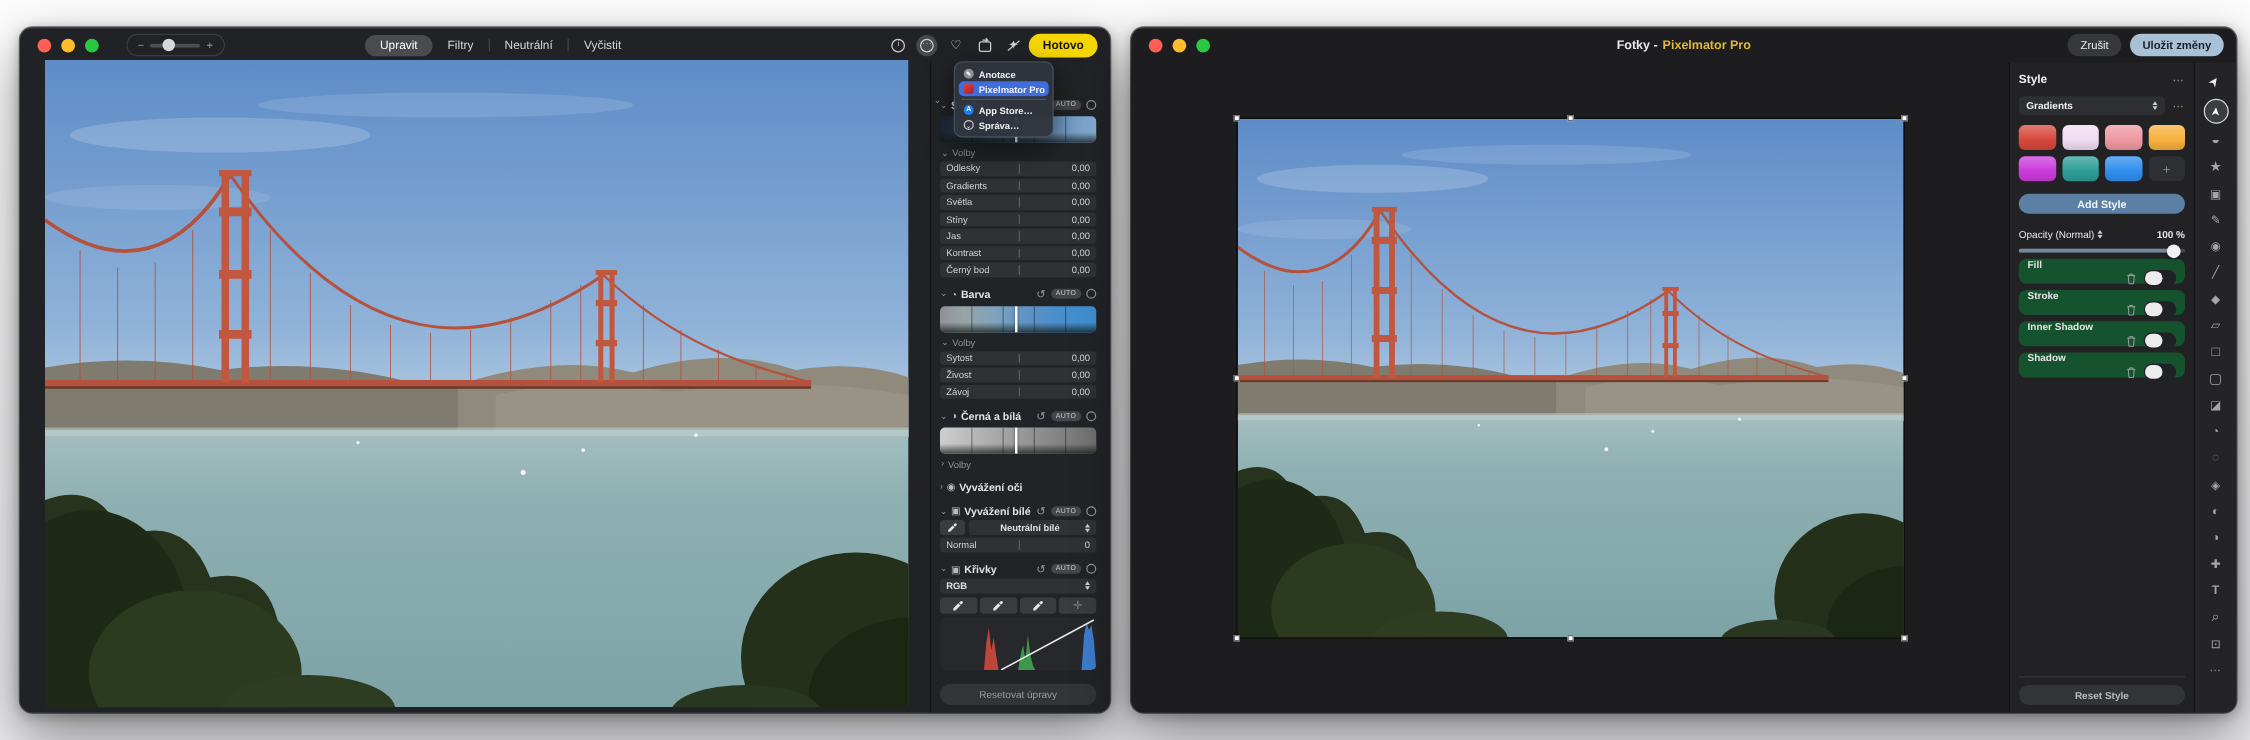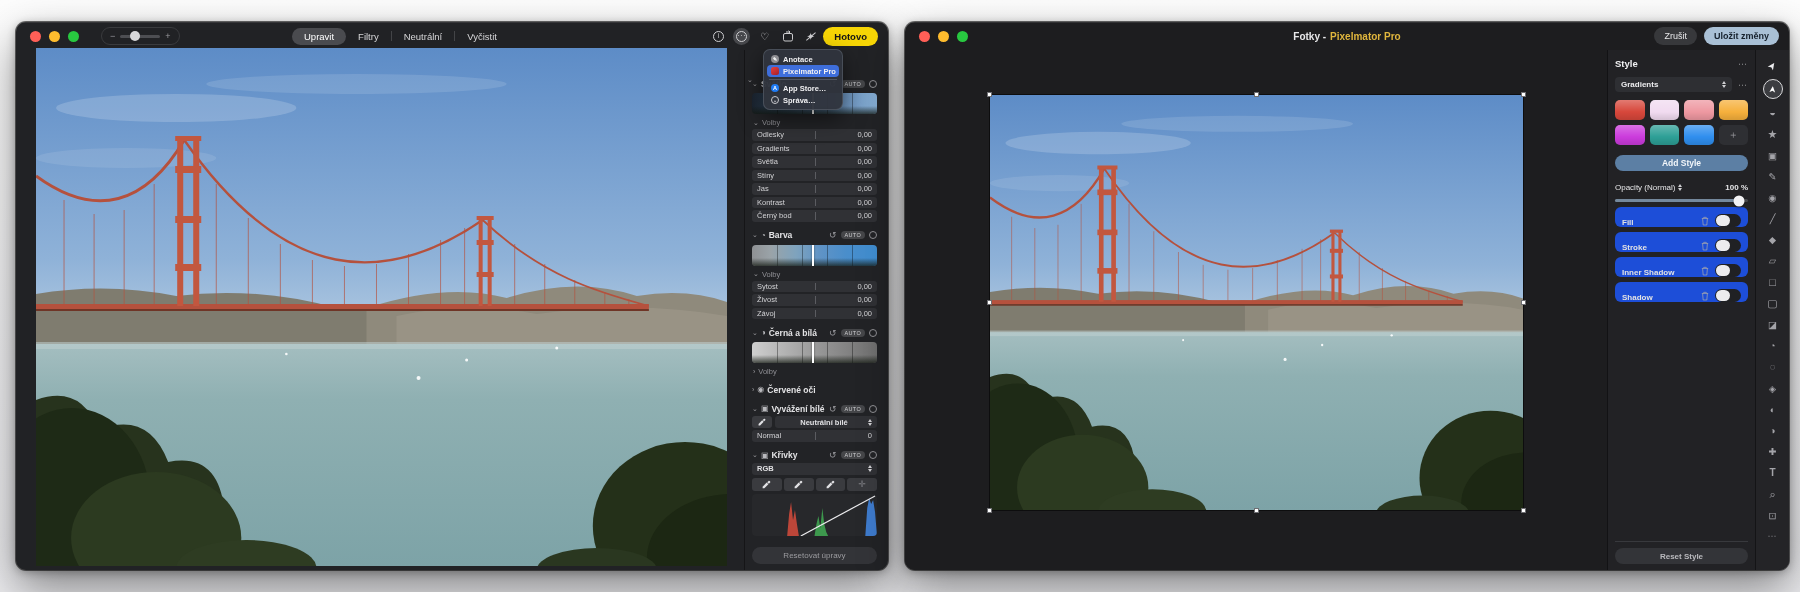--- a/index.html
+++ b/index.html
@@ -123,21 +123,21 @@
   .swatch::after { content:""; position:absolute; inset:0; background:linear-gradient(180deg,rgba(255,255,255,.28),rgba(255,255,255,0) 60%,rgba(0,0,0,.12)); }
   .swatch.add { background:#2e2f33; display:flex; align-items:center; justify-content:center; color:#97979c; font-size:10px; }
   .swatch.add::after { display:none; }
   .btn-addstyle { margin-top:10px; height:16px; background:#5c7fa4; border-radius:9px; color:#f2f6fa; font-size:8.5px; font-weight:bold; display:flex; align-items:center; justify-content:center; }
   .opacity-row { display:flex; align-items:center; margin-top:12px; }
   .opacity-lbl { color:#e6e6e8; font-size:8px; font-weight:normal; }
   .opacity-val { margin-left:auto; color:#e6e6e8; font-size:8px; font-weight:bold; }
   .slider { position:relative; height:3px; background:#47484c; border-radius:2px; margin-top:7px; }
   .slider .fill { position:absolute; left:0; top:0; bottom:0; width:93%; background:#74889c; border-radius:2px; }
   .slider .knob { position:absolute; left:93%; top:50%; transform:translate(-50%,-50%); width:11px; height:11px; border-radius:50%; background:#f2f2f4; box-shadow:0 1px 2px rgba(0,0,0,.5); }
-  .fx-row { display:flex; align-items:flex-end; background:#1d4ed8; border-radius:6px; height:20px; padding:0 7px; margin-top:5px; }
+  .fx-row { display:flex; align-items:flex-start; background:#14532d; border-radius:6px; height:20px; padding:0 7px; margin-top:5px;flex-direction:column; }
   .fx-row:first-of-type { margin-top:14px; }
   .fx-lbl { color:#e2e2e4; font-size:8px; font-weight:bold; }
   .fx-right { margin-left:auto; display:flex; align-items:center; gap:6px; }
   .trash svg { width:8px; height:10px; display:block; }
   .toggle { position:relative; width:26px; height:13px; border-radius:7px; background:#202124; }
   .toggle .tknob { position:absolute; left:1px; top:1px; width:14px; height:11px; border-radius:6px; background:#ececee; }
   .sp-sep { height:1px; background:#38393d; margin-top:auto; }
   .btn-resetstyle { margin-top:6px; height:16px; background:#333438; border-radius:9px; color:#b9b9bd; font-size:8px; font-weight:bold; display:flex; align-items:center; justify-content:center; }
 
   .toolcol { position:absolute; right:0; top:28px; width:34px; bottom:0; background:#242427; border-left:1px solid #141416; display:flex; flex-direction:column; align-items:center; padding-top:8px; gap:6.2px; }
@@ -414,21 +414,21 @@
         <span class="cursorline"></span>
     </div>
     <div class="opts">
         <span class="chev">›</span>
         <span>Volby</span>
       </div>
 
     <div class="sec-head">
       <span class="chev">›</span>
       <span class="sec-ico">◉</span>
-      <span>Červené oči</span>
+      <span>Vyvážení oči</span>
     </div>
 
     <div class="sec-head">
       <span class="chev">⌄</span>
       <span class="sec-ico">▣</span>
       <span>Vyvážení bílé</span>
       <span class="sec-right">
         <span class="undo-ico">↺</span>
         <span class="auto-pill">AUTO</span>
         <span class="onoff"></span>

